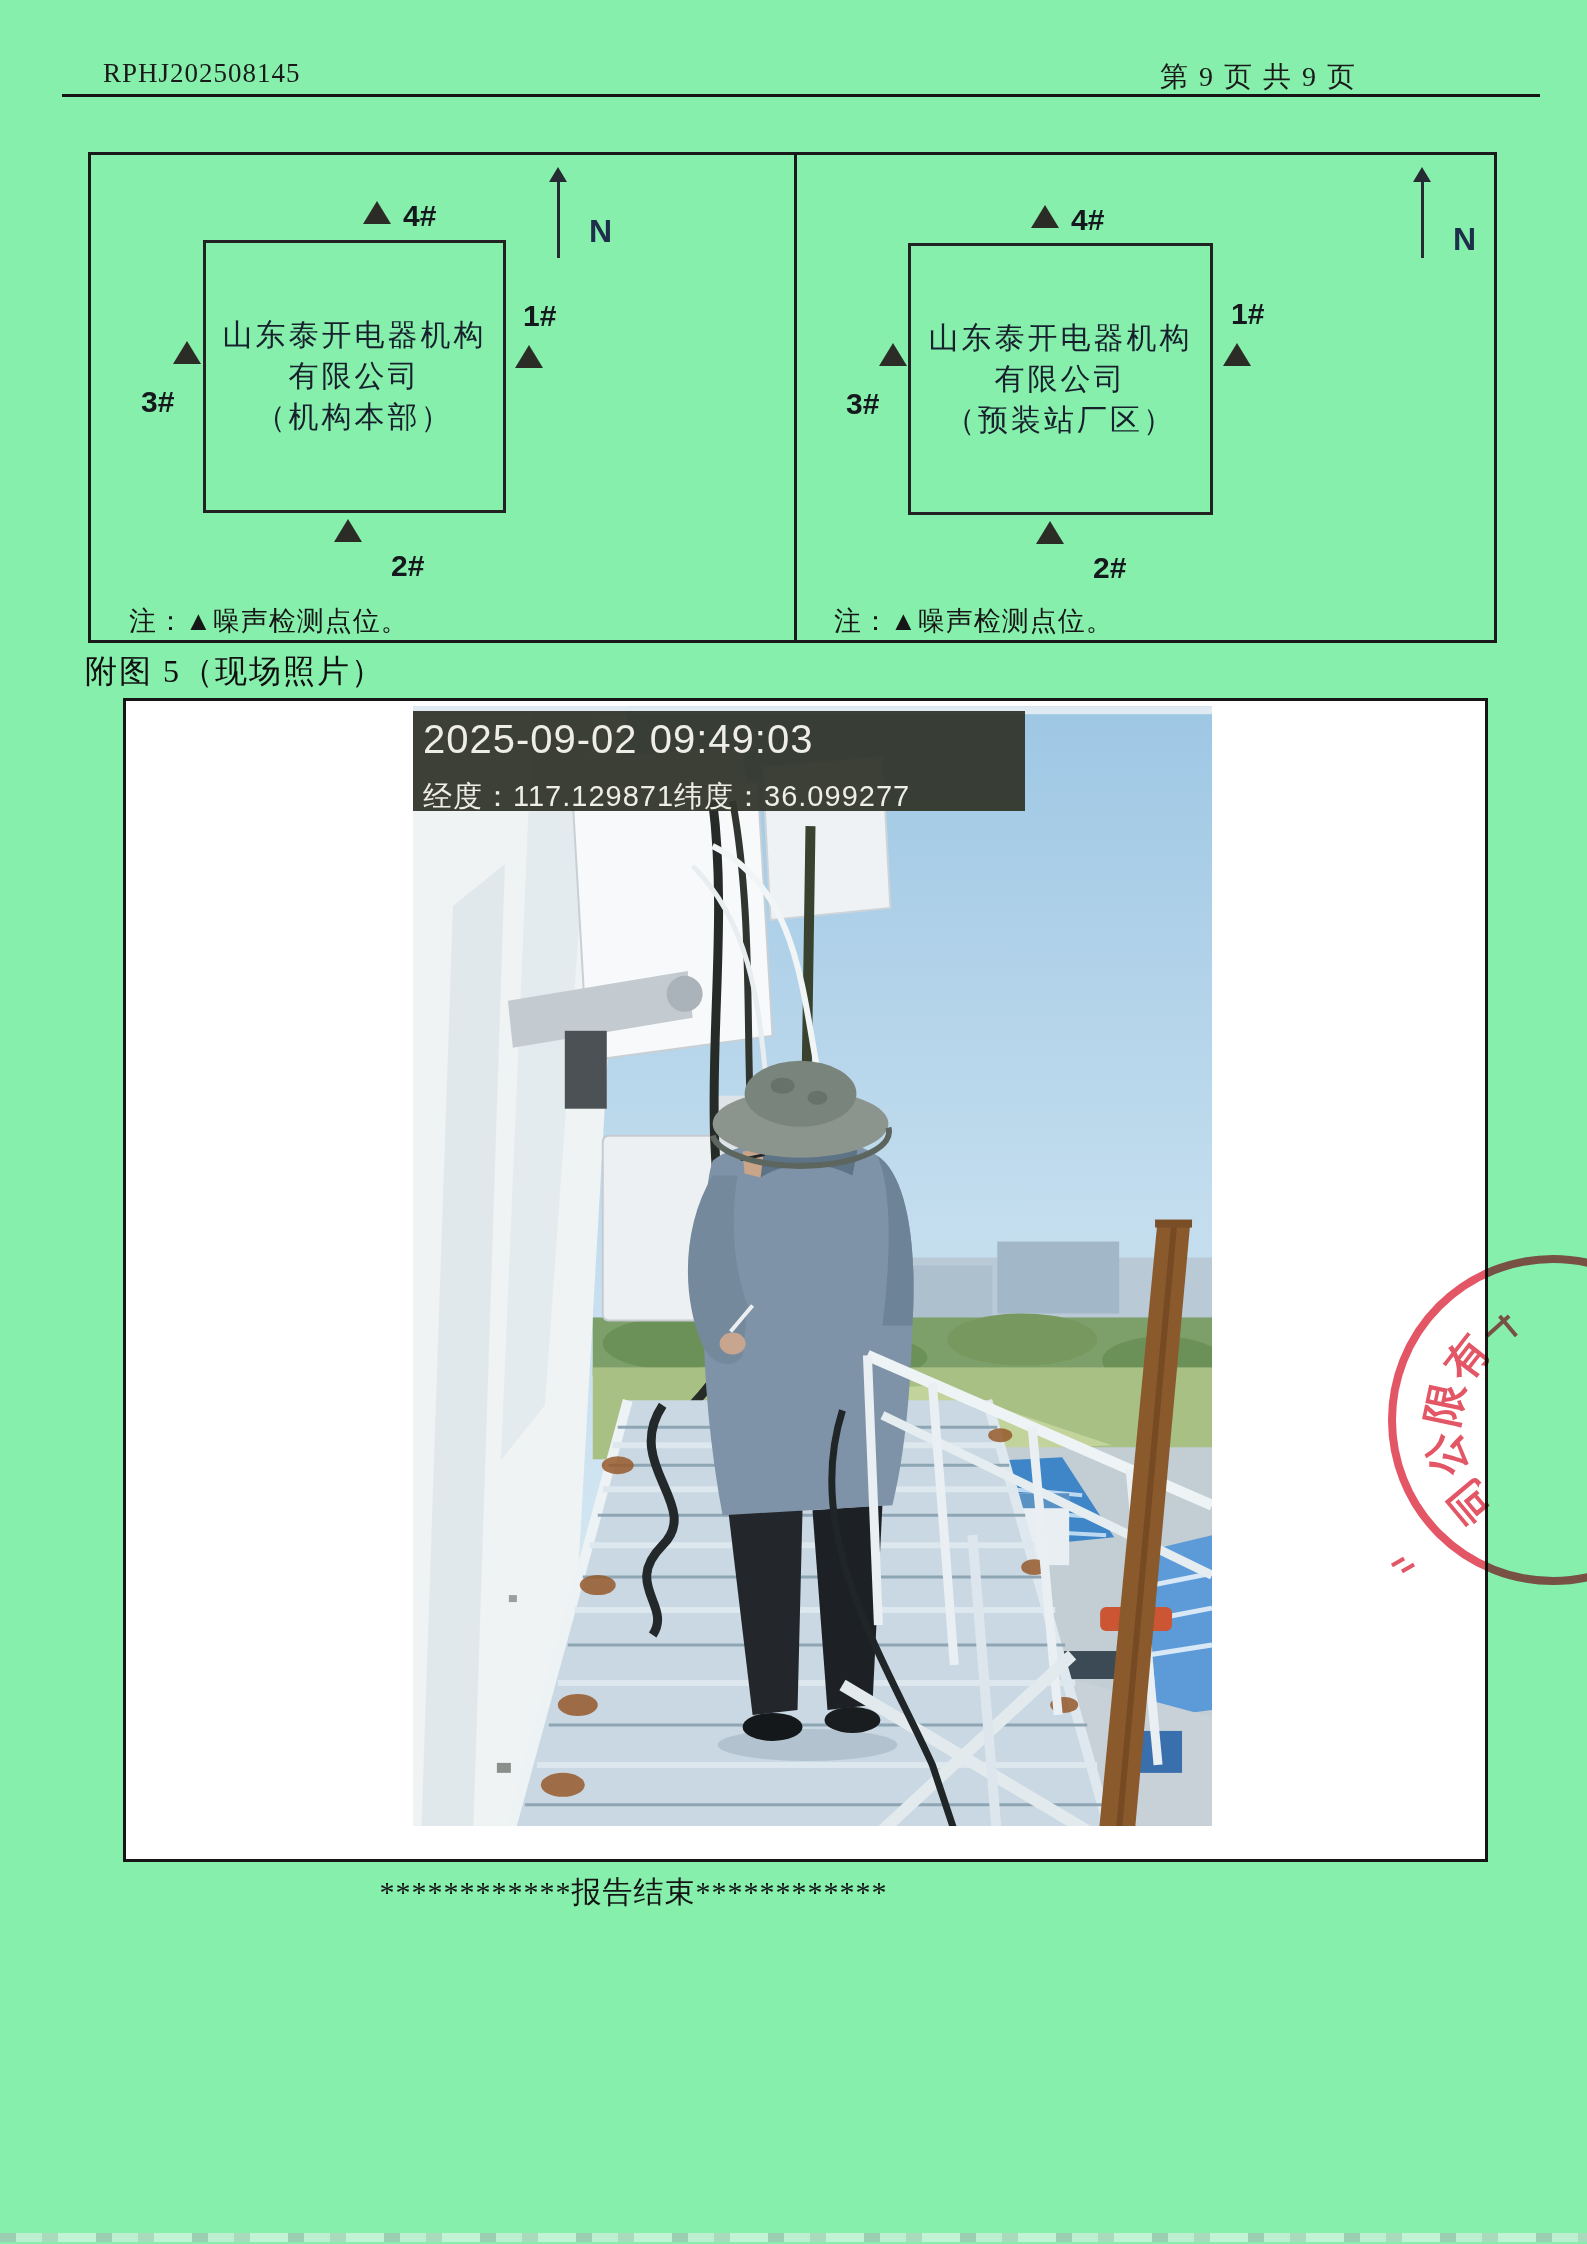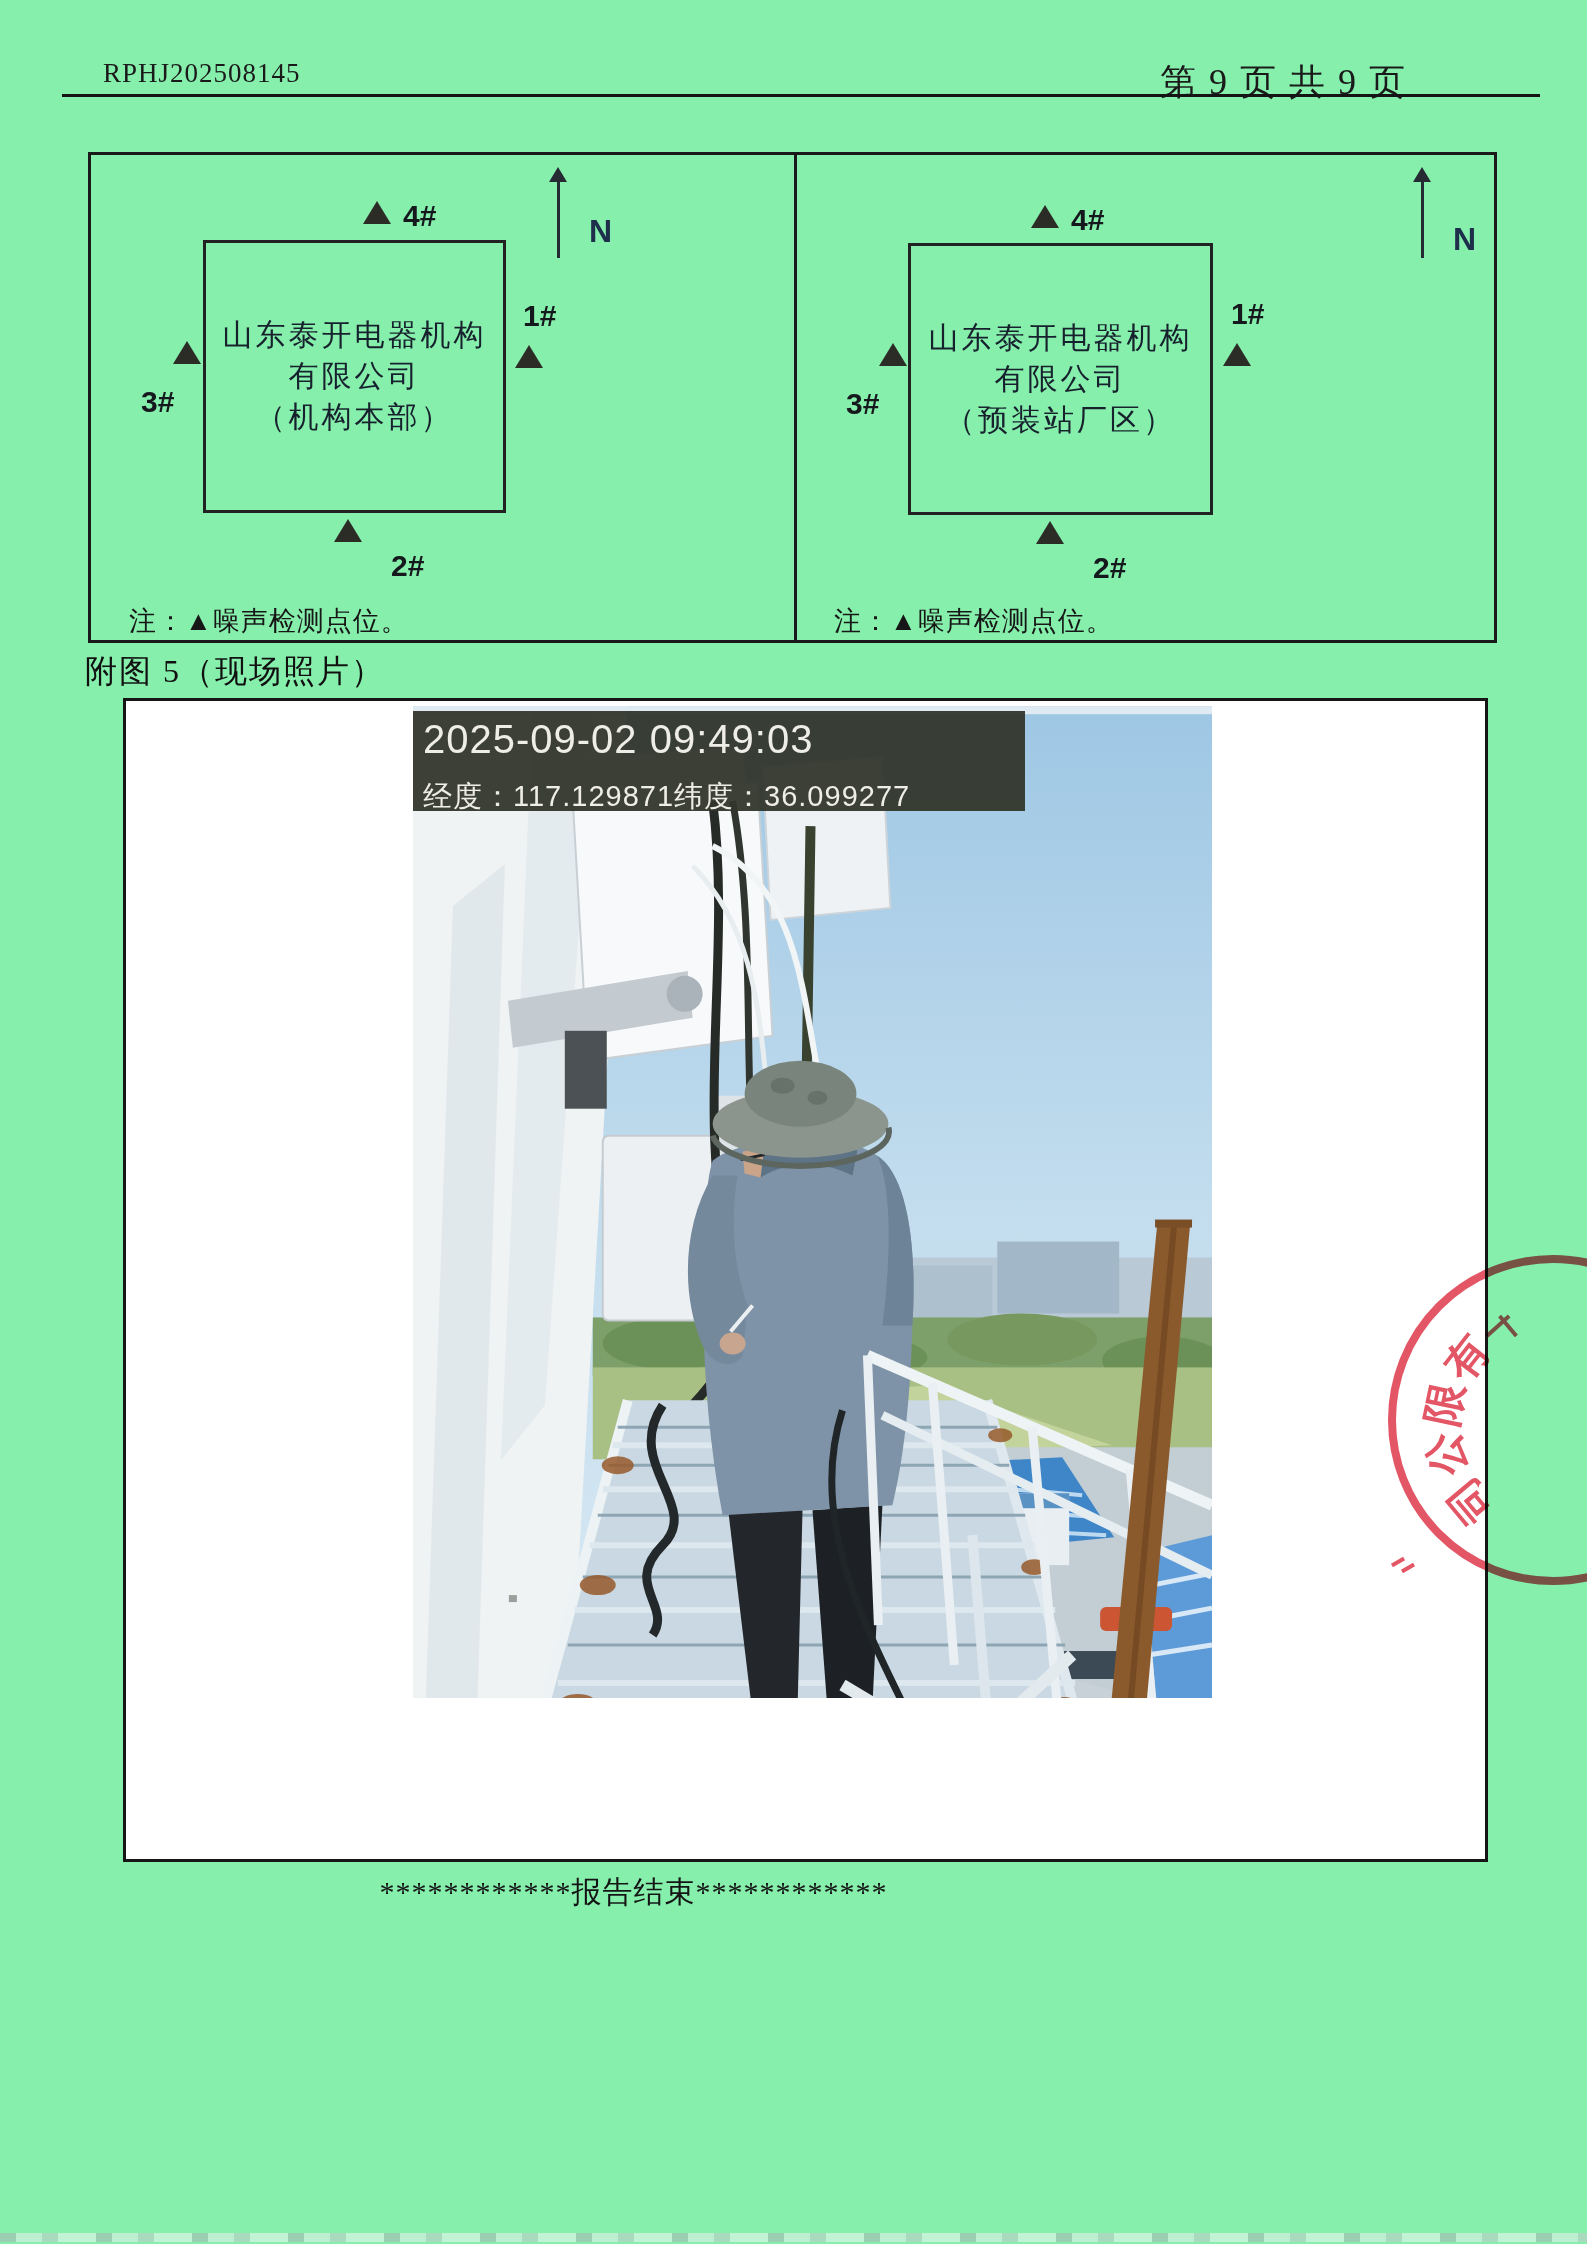--- a/index.html
+++ b/index.html
@@ -1,40 +1,40 @@
 <!DOCTYPE html>
 <html><head>
 <meta charset="utf-8">
 <style>
   html,body{margin:0;padding:0;background:#ffffff;}
   body{font-family:"Liberation Serif","DejaVu Serif",serif;color:#1a1a1a;}
   .page{position:relative;width:1587px;height:2244px;background:#86efac;overflow:hidden;}
   .abs{position:absolute;}
   
   .report-no{left:103px;top:58px;font-size:27px;letter-spacing:1px;}
-  .page-info{left:1160px;top:58px;width:310px;font-size:36px;text-align:left;letter-spacing:2px;}
+  .page-info{left:1160px;top:58px;width:310px;font-size:28px;text-align:left;letter-spacing:2px;}
   .head-rule{left:62px;top:94px;width:1478px;height:3px;background:#141414;}
   
   .sec-title{font-size:32px;letter-spacing:2px;color:#101010;}
   .title1{left:85px;top:104px;}
   .title2{left:85px;top:650px;}
   
   .fig1-box{left:88px;top:152px;width:1409px;height:491px;border:3px solid #1a1a1a;box-sizing:border-box;}
   .fig1-divider{left:703px;top:0;width:3px;height:485px;background:#1a1a1a;}
   .plant-rect{border:3px solid #222;box-sizing:border-box;display:flex;flex-direction:column;justify-content:center;align-items:center;}
   .plant-rect .pl{font-size:30px;color:#17212d;letter-spacing:3px;white-space:nowrap;}
   .tri{width:0;height:0;border-left:14px solid transparent;border-right:14px solid transparent;border-bottom:23px solid #2c2c27;}
   .ptlabel{font-size:30px;font-weight:bold;font-family:"Liberation Sans","DejaVu Sans",sans-serif;color:#15181c;}
   .narrow .shaft{width:3px;height:76px;background:#262b33;margin-left:8px;}
   .narrow .head{width:0;height:0;border-left:9px solid transparent;border-right:9px solid transparent;border-bottom:15px solid #262b33;}
   .nlabel{font-size:32px;font-weight:bold;font-family:"Liberation Sans","DejaVu Sans",sans-serif;color:#1d2f4a;}
   .note{font-size:27px;color:#161616;letter-spacing:1px;}
   
   .fig2-box{left:123px;top:698px;width:1365px;height:1164px;border:3px solid #161616;box-sizing:border-box;background:#fff;}
-  .photo{left:413px;top:706px;width:799px;height:992px;overflow:hidden;}
+  .photo{left:413px;top:706px;width:799px;height:1120px;overflow:hidden;}
   .photo svg{display:block;}
   .overlay-bar{left:0;top:5px;width:612px;height:100px;background:rgba(51,54,43,0.95);color:#efeee6;font-family:"Liberation Sans","DejaVu Sans",sans-serif;}
   .ov1{left:10px;top:6px;font-size:40px;letter-spacing:1px;}
   .ov2{left:10px;top:54px;font-size:29px;letter-spacing:1px;margin-top:12px;}
   
   .stamp{left:1388px;top:1255px;width:330px;height:330px;opacity:.88;mix-blend-mode:multiply;z-index:40;}
   .stamp-ring{position:absolute;left:0;top:0;width:330px;height:330px;border:8px solid #e03e4f;border-radius:50%;box-sizing:border-box;}
   .stamp-ch{position:absolute;font-size:43px;font-weight:bold;color:#e03e4f;font-family:"Liberation Serif","DejaVu Serif",serif;transform-origin:center;}
   .stamp-bar{position:absolute;background:#e03e4f;}
   

